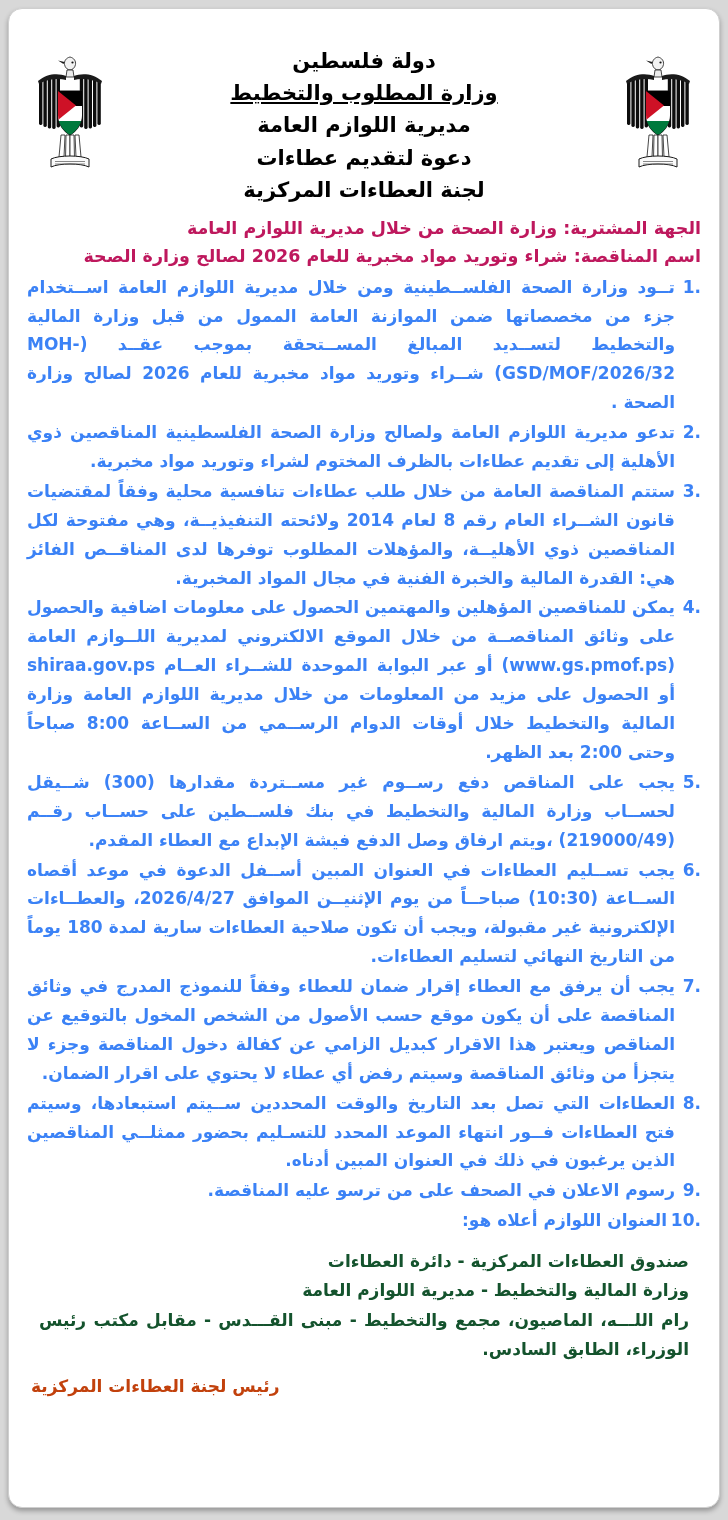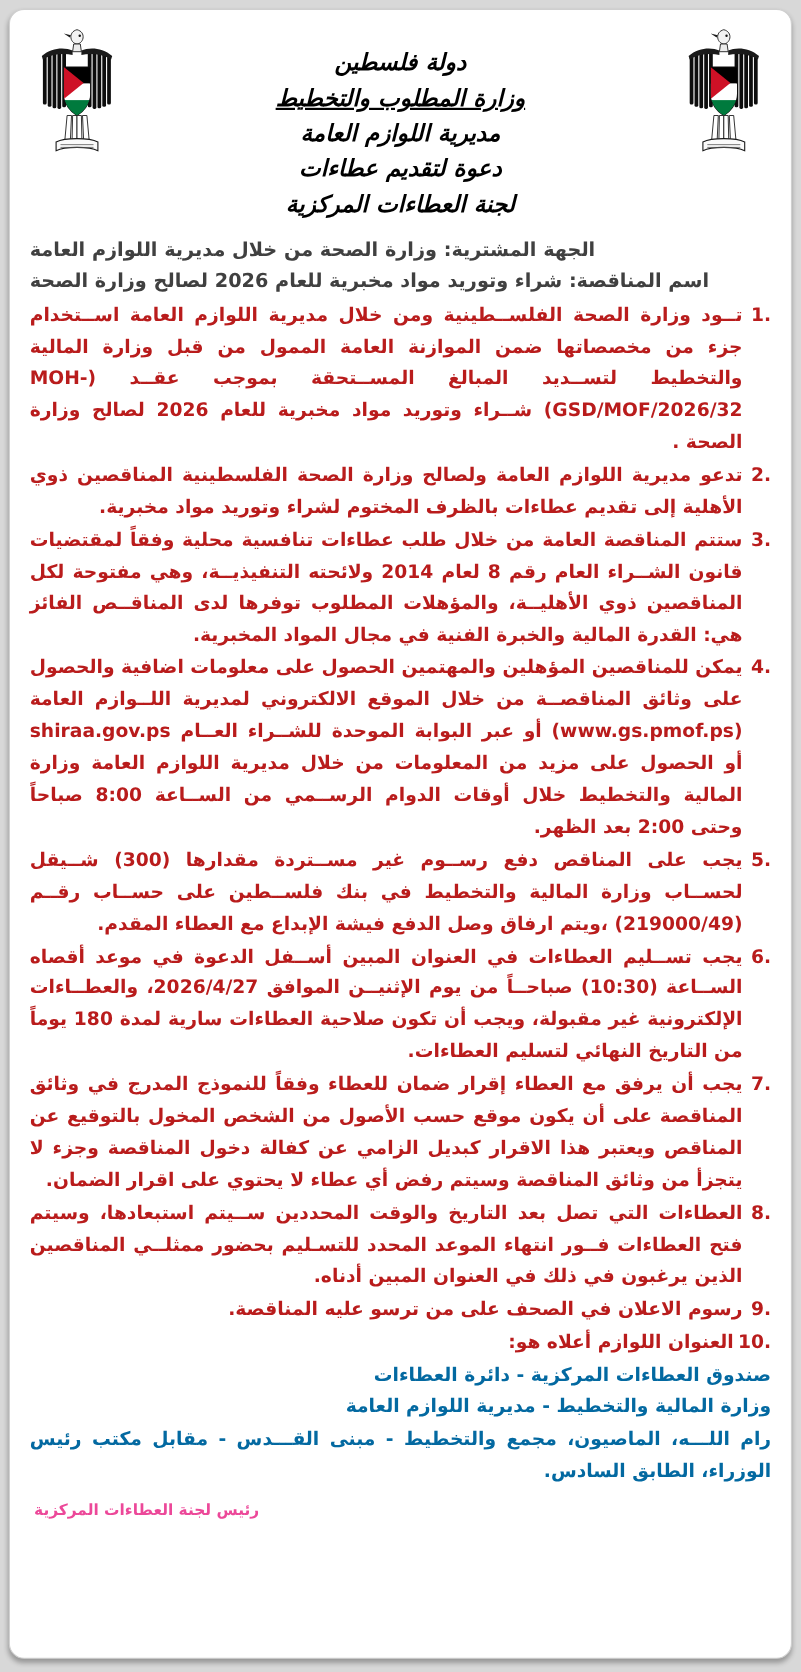--- a/index.html
+++ b/index.html
@@ -26,26 +26,25 @@
     box-shadow: 0 3px 5px rgba(0,0,0,0.30);
     box-sizing: border-box;
     overflow: hidden;
     padding: 0;
   }
 
   
   .header {
     position: relative;
     display: flex;
-    align-items: flex-start;
+    align-items: center;
     justify-content: space-between;
     padding: 14px 24px 4px 24px;
     box-sizing: border-box;
     height: 205px;
-    font-style: italic;
   }
 
   .emblem {
     width: 74px;
     height: 128px;
     flex: 0 0 74px;
     position: relative;
   }
   .emblem svg { display: block; width: 74px; height: 128px; }
 
@@ -67,77 +66,77 @@
     text-underline-offset: 2px;
   }
 
   
   .content {
     padding: 0 18px 0 18px;
     box-sizing: border-box;
   }
 
   .intro {
-    text-align: left;
+    text-align: right;
     font-size: 17.5px;
     font-weight: bold;
     line-height: 1.62;
-    color: #404040;
+    color: #be185d;
     margin: 0 0 2px 0;
   }
   .intro div { white-space: nowrap; }
 
   ol.clauses {
     list-style: none;
     margin: 0;
     padding: 0;
     counter-reset: clause;
   }
   ol.clauses > li {
     counter-increment: clause;
     position: relative;
     font-size: 17px;
     font-weight: bold;
     line-height: 1.70;
     text-align: justify;
     text-align-last: right;
-    color: #b91c1c;
+    color: #3b82f6;
     margin-bottom: 1px;
     padding-right: 26px;
   }
   ol.clauses > li::before {
     content: counter(clause) ".";
     position: absolute;
     right: 0;
     top: 0;
     font-weight: bold;
     direction: ltr;
     unicode-bidi: embed;
   }
   ol.clauses > li.wide-num { padding-right: 34px; }
 
   .addr-block {
     font-size: 17px;
     font-weight: bold;
     line-height: 1.72;
     text-align: right;
-    color: #0369a1;
-    margin: 0;
+    color: #14532d;
+    margin: 12px;
   }
   .addr-block .addr-line { text-align: right; }
   .addr-block .addr-line.justify {
     text-align: justify;
     text-align-last: right;
   }
 
   .signature {
     margin-top: 12px;
-    font-size: 14px;
-    font-weight: bold;
-    color: #ec4899;
+    font-size: 17px;
+    font-weight: bold;
+    color: #c2410c;
     text-align: left;
     padding-left: 4px;
     padding-right: 0;
     direction: rtl;
   }
   .signature span { display: inline-block; }
 </style>
 </head>
 <body>
 

